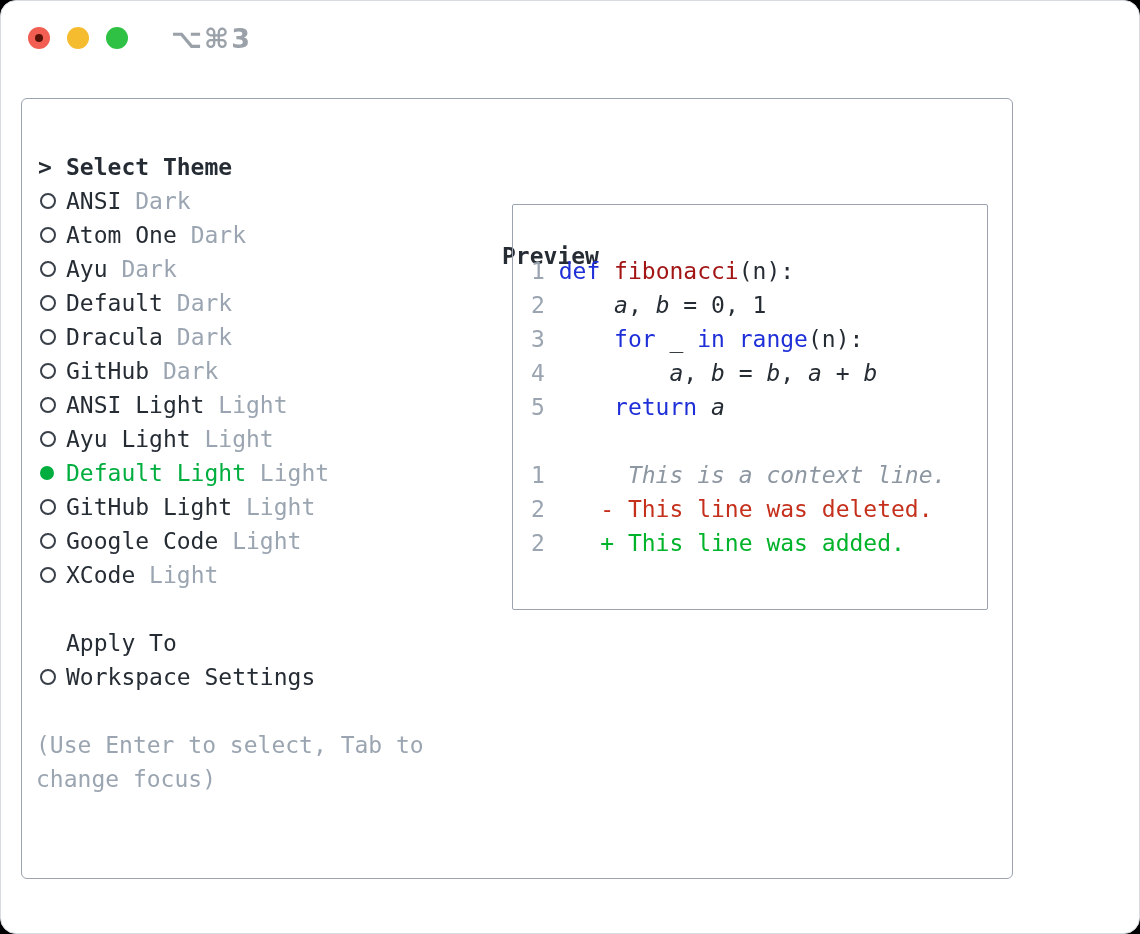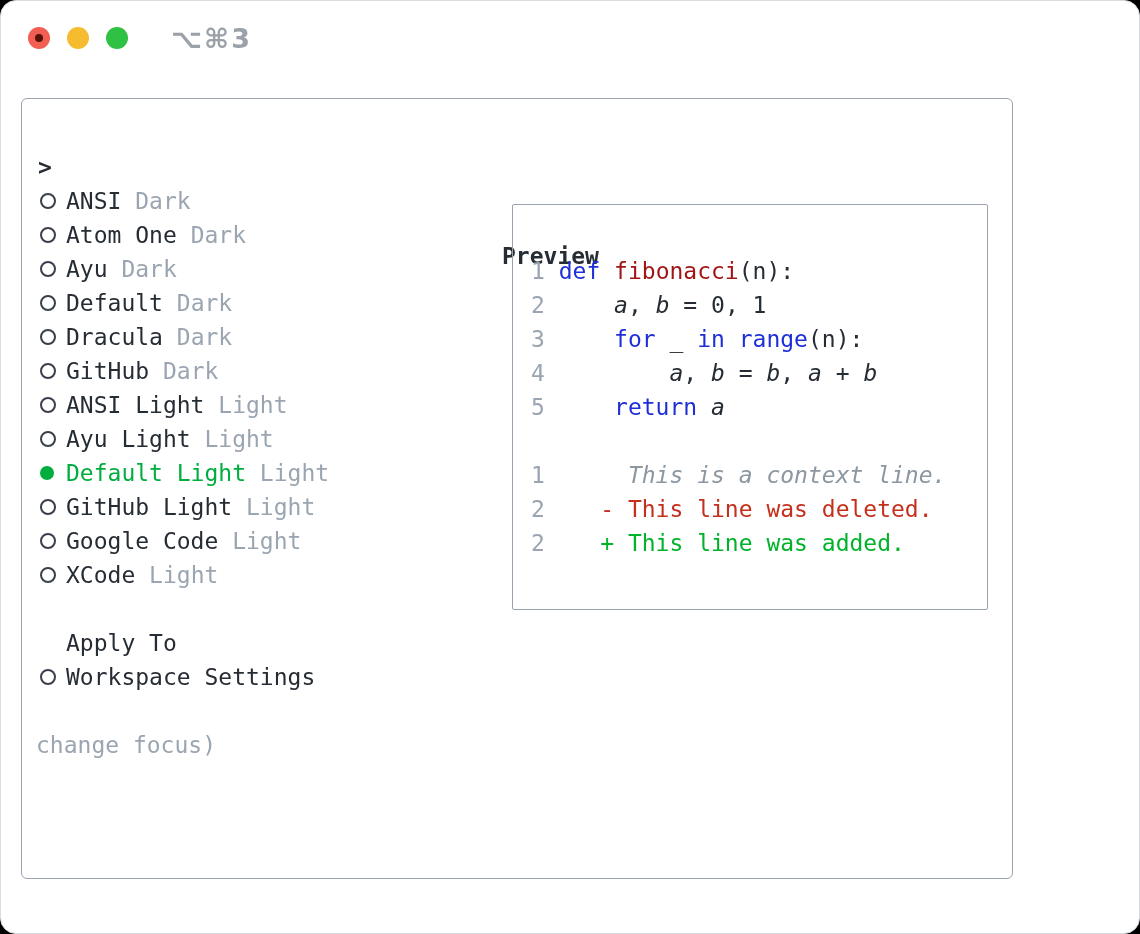--- a/index.html
+++ b/index.html
@@ -75,20 +75,21 @@
       <div class="win-title">⌥⌘3</div>
     </div>
 
     <div class="panel">
 
       <div class="left-col">
         <div class="row">
           <span class="marker">
             <span class="caret">&gt;</span>
           </span>
+          <span class="hdr">Select Theme</span>
         </div>
         <div id="theme-list">
             <div class="row"><span class="marker"><span class="circ"></span></span><span class="name">ANSI</span><span class="suffix"> Dark</span></div>
             <div class="row"><span class="marker"><span class="circ"></span></span><span class="name">Atom One</span><span class="suffix"> Dark</span></div>
             <div class="row"><span class="marker"><span class="circ"></span></span><span class="name">Ayu</span><span class="suffix"> Dark</span></div>
             <div class="row"><span class="marker"><span class="circ"></span></span><span class="name">Default</span><span class="suffix"> Dark</span></div>
             <div class="row"><span class="marker"><span class="circ"></span></span><span class="name">Dracula</span><span class="suffix"> Dark</span></div>
             <div class="row"><span class="marker"><span class="circ"></span></span><span class="name">GitHub</span><span class="suffix"> Dark</span></div>
             <div class="row"><span class="marker"><span class="circ"></span></span><span class="name">ANSI Light</span><span class="suffix"> Light</span></div>
             <div class="row"><span class="marker"><span class="circ"></span></span><span class="name">Ayu Light</span><span class="suffix"> Light</span></div>
@@ -104,20 +105,21 @@
           <span class="marker"></span>
           <span>Apply To</span>
         </div>
         <div id="apply-list">
             <div class="row"><span class="marker"><span class="circ"></span></span><span class="name">Workspace Settings</span></div>
           </div>
 
         <div class="spacer"></div>
 
         <div class="hint hint-wrap">
+          <div class="row">(Use Enter to select, Tab to</div>
           <div class="row">change focus)</div>
         </div>
       </div>
 
       <div class="preview-title">Preview</div>
 
       <div class="preview-box" id="preview-box">
           <div class="code-line"><span class="ln">1</span><span class="tok-kw">def</span><span class="tok-pl"> </span><span class="tok-fn">fibonacci</span><span class="tok-pl">(n):</span></div>
           <div class="code-line"><span class="ln">2</span><span class="tok-pl">    </span><span class="tok-var">a</span><span class="tok-pl">, </span><span class="tok-var">b</span><span class="tok-pl"> = 0, 1</span></div>
           <div class="code-line"><span class="ln">3</span><span class="tok-pl">    </span><span class="tok-kw">for</span><span class="tok-pl"> _ </span><span class="tok-kw">in</span><span class="tok-pl"> </span><span class="tok-kw">range</span><span class="tok-pl">(n):</span></div>

